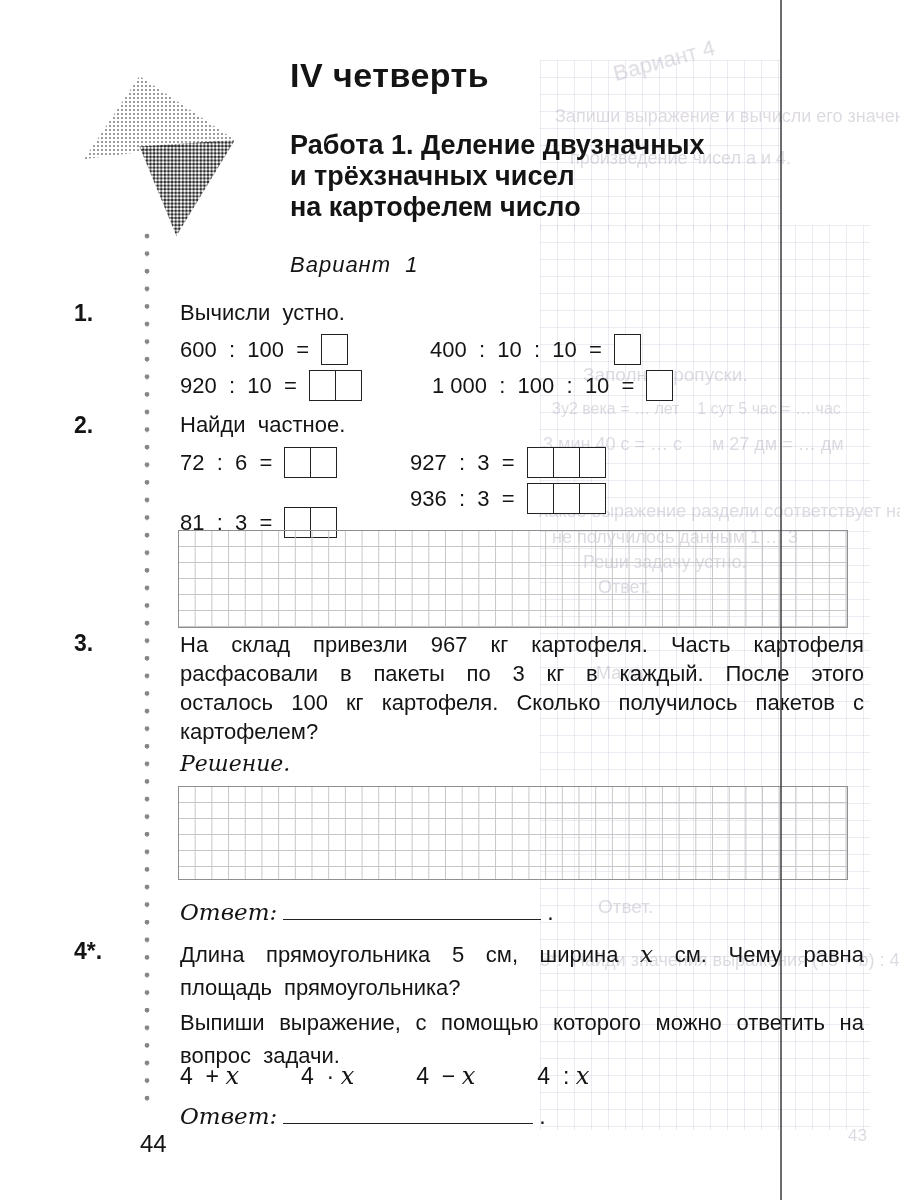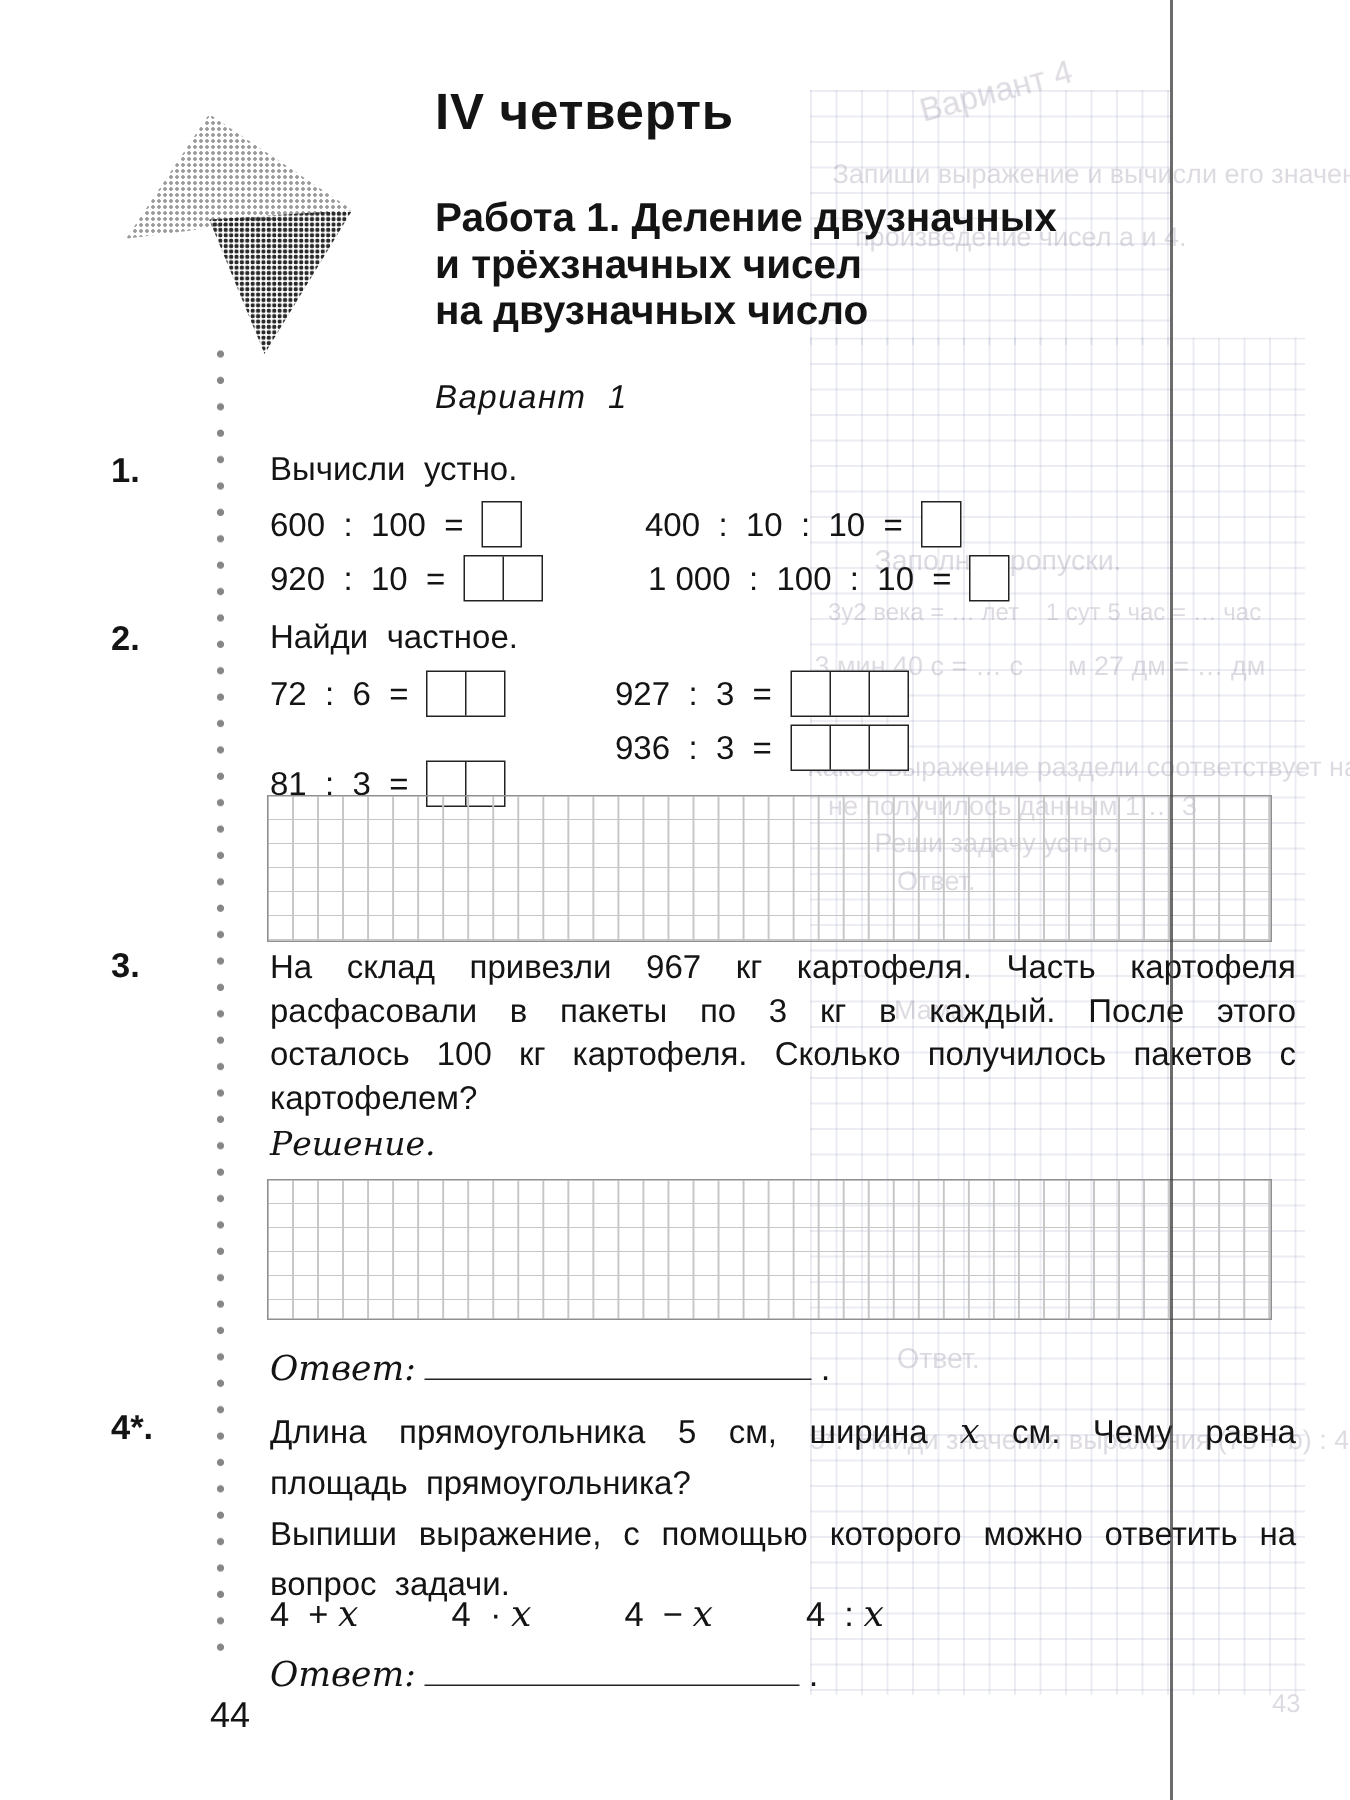--- a/index.html
+++ b/index.html
@@ -86,21 +86,21 @@
     <div class="tri tri-light"></div>
     <div class="tri tri-dark"></div>
   </div>
 
   <div class="spiral"></div>
 
   <div class="qtitle">IV четверть</div>
   <div class="wtitle">
     <div>Работа 1. Деление двузначных</div>
     <div>и трёхзначных чисел</div>
-    <div>на двузначных число</div>
+    <div>на картофелем число</div>
   </div>
   <div class="variant">Вариант  1</div>
 
   <div class="tasknum" style="top:300px;">1.</div>
   <div class="instr" style="top:300px;">Вычисли  устно.</div>
 
   <div class="eq" style="left:180px;top:334px;">
     <span class="eq-text">600  :  100  =</span>
     <span class="ansbox">
         <span class="cell"></span>

